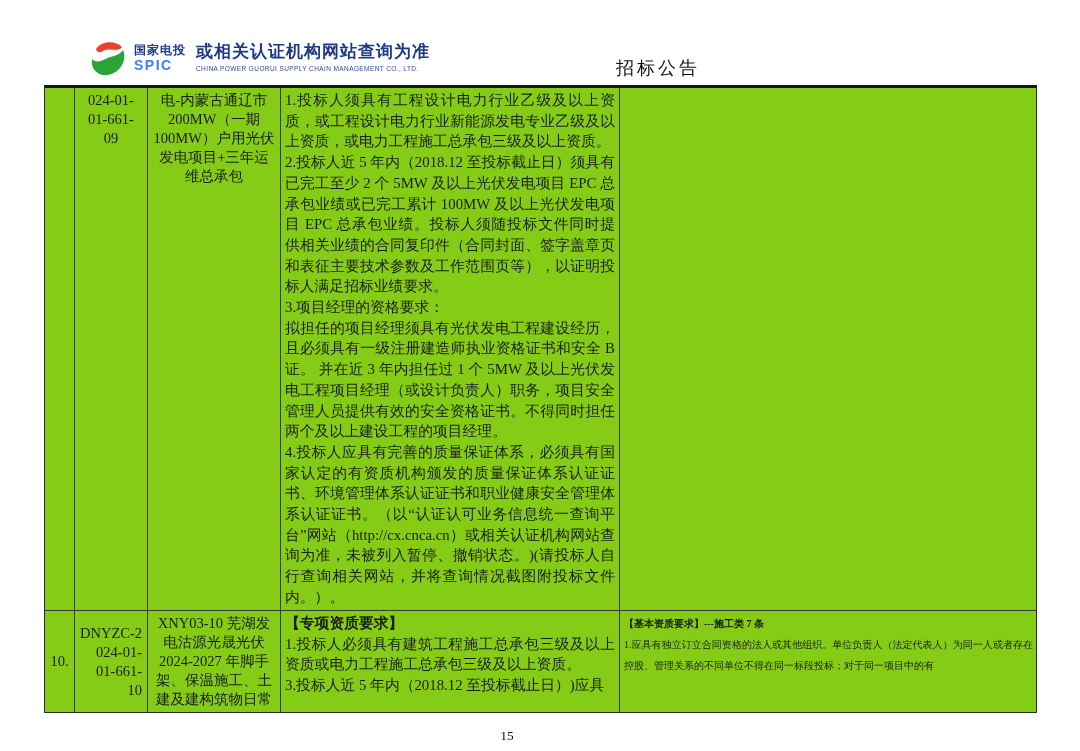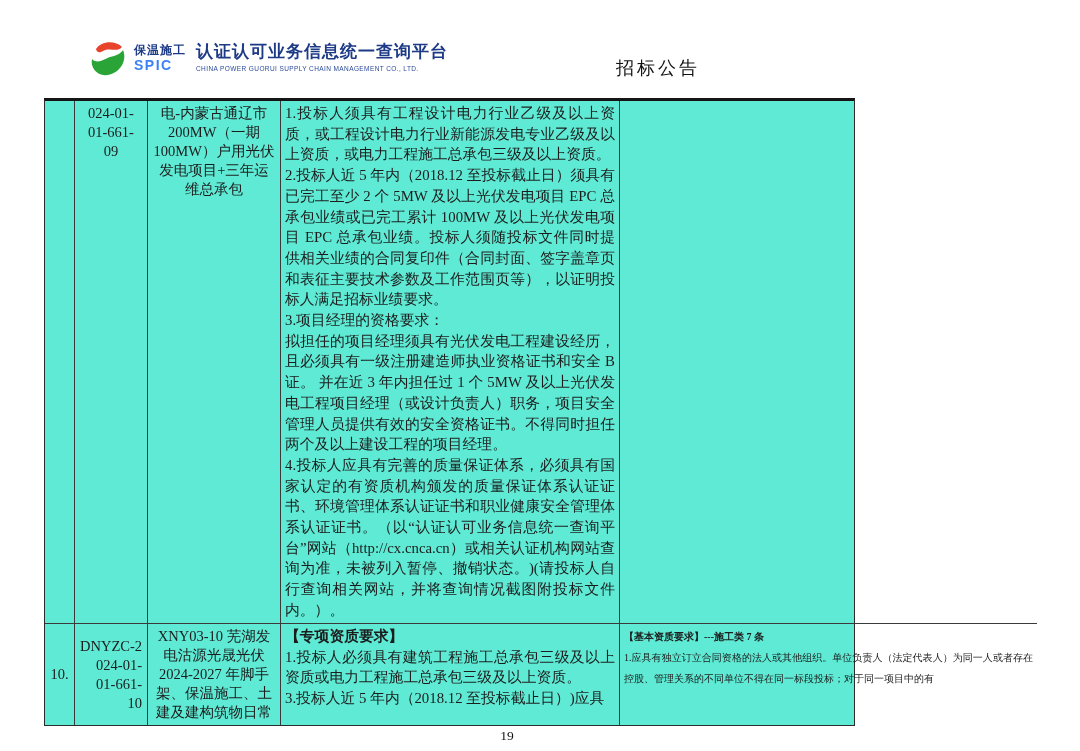--- a/index.html
+++ b/index.html
@@ -17,26 +17,26 @@
   .brand-text{ display:flex; flex-direction:column; margin-top:5px; margin-right:10px; }
   .brand-cn{ font-family:"Liberation Sans","DejaVu Sans",sans-serif; font-weight:bold; font-size:12px; color:#1d3a87; letter-spacing:1px; line-height:14px;}
   .brand-en{ font-family:"Liberation Sans","DejaVu Sans",sans-serif; font-weight:bold; font-size:14px; color:#3b82f6; letter-spacing:1.5px; line-height:16px;}
   .company-text{ display:flex; flex-direction:column; margin-top:4px; }
   .company-name{ font-family:"Liberation Sans","DejaVu Sans",sans-serif; font-weight:bold; font-size:17px; color:#1d3a87; letter-spacing:1px; line-height:20px;}
   .company-name-en{ font-family:"Liberation Sans","DejaVu Sans",sans-serif; font-size:6.5px; color:#2a4a9a; letter-spacing:.4px; margin-top:3px;}
   .doc-title{ position:absolute; left:616px; top:56px; font-size:18px; letter-spacing:3px; color:#111; }
 
   
   .tender-table{
-    position:absolute; left:44px; top:98px; width:811px;
+    position:absolute; left:44px; top:85px; width:993px;
     border:1.5px solid #2b2b2b; border-top:3px solid #151515;
     display:grid;
     grid-template-columns:30px 73px 133px 339px 417px;
     grid-template-rows:523px 101px;
-    background:#5eead4;
+    background:#84cc16;
   }
   .cell{
     border-right:1px solid #3a3a3a; border-bottom:1px solid #3a3a3a;
     overflow:hidden; font-size:14.5px; line-height:19px; color:#1c1c1c;
   }
   .cell.last-col{ border-right:none; }
   .cell.last-row{ border-bottom:none; }
   .cell-center{ text-align:center; white-space:pre-line; padding-top:3px; }
   .cell-middle{ display:flex; align-items:center; justify-content:center; text-align:right; white-space:pre-line; padding-top:0; }
   .cell-req{
@@ -53,25 +53,25 @@
 <body>
 
 <div class="page">
 
   <div class="logo-block">
     <svg class="logo-mark" viewBox="0 0 40 40" aria-hidden="true">
       <path d="M8,11 C13,3 27,2 34,9 C29,15 22,9 15,13 C11,15.5 8.5,14 8,11 Z" fill="#e8432c"></path>
       <path d="M35,12 C39,21 34,33 22,36.5 C10,40 2,30 4,21 C10,27 16,20.5 24,18.5 C30,17 33.5,14.5 35,12 Z" fill="#2aa437"></path>
     </svg>
     <div class="brand-text">
-      <span class="brand-cn">保温施工</span>
+      <span class="brand-cn">国家电投</span>
       <span class="brand-en">SPIC</span>
     </div>
     <div class="company-text">
-      <span class="company-name">认证认可业务信息统一查询平台</span>
+      <span class="company-name">或相关认证机构网站查询为准</span>
       <span class="company-name-en">CHINA POWER GUORUI SUPPLY CHAIN MANAGEMENT CO., LTD.</span>
     </div>
   </div>
   <div class="doc-title">招标公告</div>
 
   <div class="tender-table">
 
     <div class="cell cell-center"></div>
     <div class="cell cell-center">024-01-
 01-661-
@@ -99,15 +99,15 @@
 架、保温施工、土
 建及建构筑物日常</div>
     <div class="cell cell-req bold-first last-row">【专项资质要求】
 1.投标人必须具有建筑工程施工总承包三级及以上资质或电力工程施工总承包三级及以上资质。
 3.投标人近 5 年内（2018.12 至投标截止日）)应具</div>
     <div class="cell cell-req cell-req-wide bold-first last-col last-row">【基本资质要求】---施工类 7 条
 1.应具有独立订立合同资格的法人或其他组织。单位负责人（法定代表人）为同一人或者存在控股、管理关系的不同单位不得在同一标段投标；对于同一项目中的有</div>
 
   </div>
 
-  <div class="page-number">19</div>
+  <div class="page-number">15</div>
 
 </div>
 
 </body></html>

